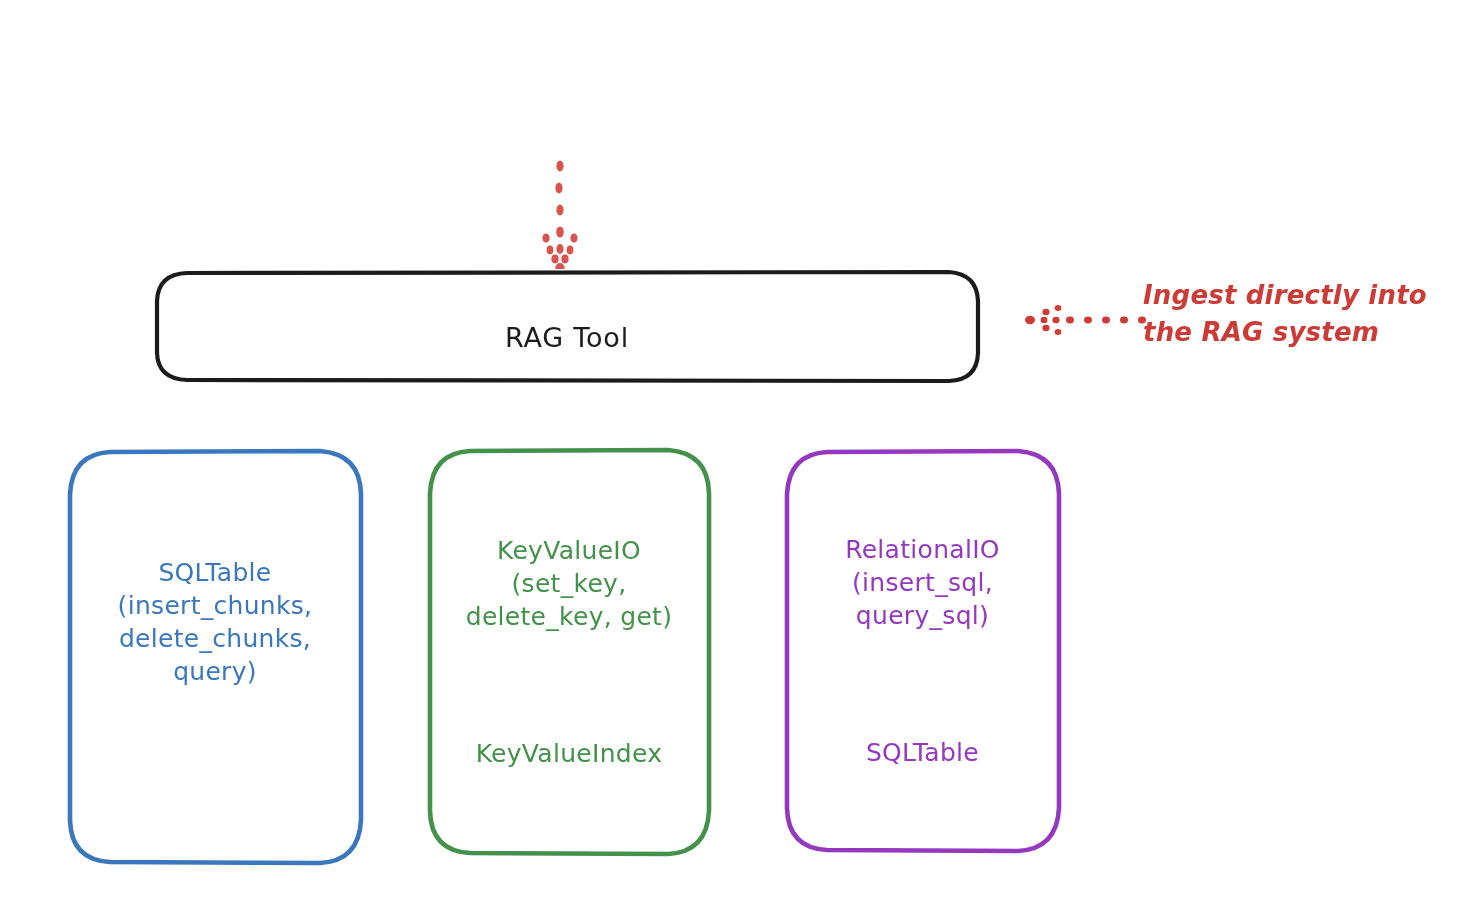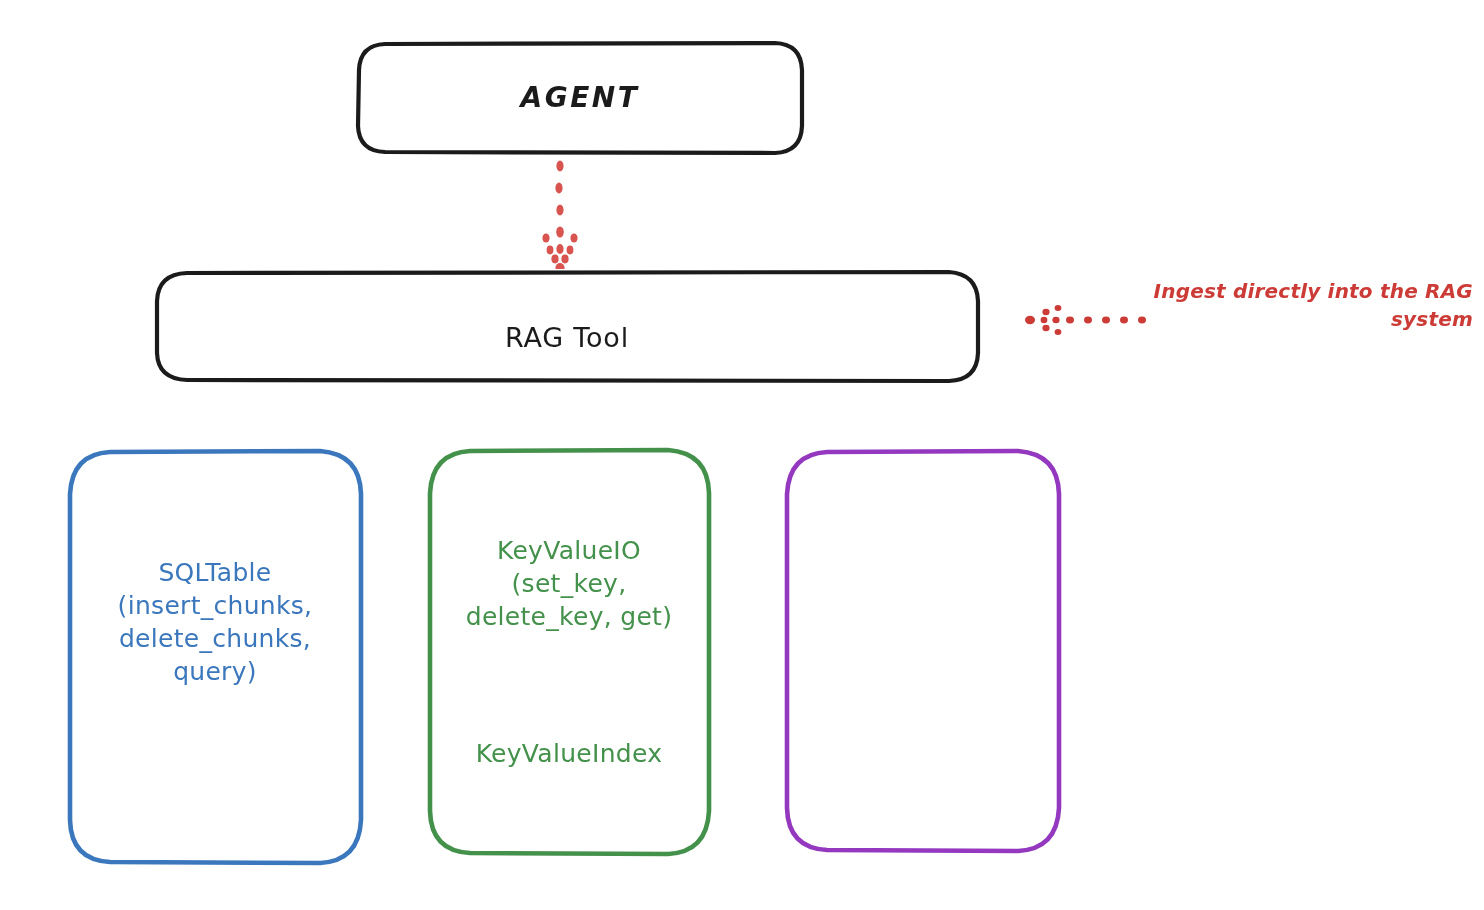--- a/index.html
+++ b/index.html
@@ -141,40 +141,34 @@
     height: 50px;
   }
 
   
   #ingest-annotation {
     position: absolute;
     left: 1143px;
     top: 277px;
     width: 330px;
     font-family: "DejaVu Sans", sans-serif;
-    font-size: 20px;
+    font-size: 26px;
     font-style: italic;
     font-weight: 600;
     line-height: 1.42;
     color: #cc3b36;
-    text-align: right;
+    text-align: left;
     letter-spacing: 0.2px;
   }
 </style>
 </head>
 <body>
 
 <div id="canvas">
 
-  <div class="node" id="agent-node">
-    <svg class="sketch-border" viewBox="0 0 450 116" preserveAspectRatio="none">
-      <path d="M30 4 L420 3 Q446 4 447 30 L447 86 Q446 112 420 113 L30 112 Q4 111 3 86 L4 30 Q5 5 30 4 Z" stroke="#1b1b1b" stroke-width="4.2" vector-effect="non-scaling-stroke"></path>
-    </svg>
-    <span class="node-label">AGENT</span>
-  </div>
 
   <svg class="arrow-svg" id="agent-to-rag-arrow" viewBox="0 0 90 112">
     <g fill="#d9534f">
       <ellipse cx="45" cy="8" rx="3.6" ry="5.4"></ellipse>
       <ellipse cx="44" cy="30" rx="3.6" ry="5.4"></ellipse>
       <ellipse cx="45" cy="52" rx="3.6" ry="5.4"></ellipse>
       <ellipse cx="45" cy="74" rx="3.8" ry="5.6"></ellipse>
       <ellipse cx="31" cy="80" rx="3.6" ry="4.6"></ellipse>
       <ellipse cx="59" cy="80" rx="3.6" ry="4.6"></ellipse>
       <ellipse cx="35" cy="92" rx="3.4" ry="4.4"></ellipse>
@@ -236,15 +230,22 @@
 delete_key, get)</span>
       <span class="leaf-gap"></span>
       <span class="leaf-secondary">KeyValueIndex</span>
     </div>
   </div>
 
   <div class="node leaf-node" id="relational-io-node">
     <svg class="sketch-border" viewBox="0 0 279 406" preserveAspectRatio="none">
       <path d="M44 4 L235 3 Q275 6 276 46 L276 360 Q274 401 235 403 L44 402 Q5 400 4 360 L4 46 Q6 6 44 4 Z" stroke="#9438c0" stroke-width="4.6" vector-effect="non-scaling-stroke"></path>
     </svg>
+    <div class="node-label">
+      <span class="leaf-primary">RelationalIO
+(insert_sql,
+query_sql)</span>
+      <span class="leaf-gap"></span>
+      <span class="leaf-secondary">SQLTable</span>
+    </div>
   </div>
 
 </div>
 
 </body></html>

